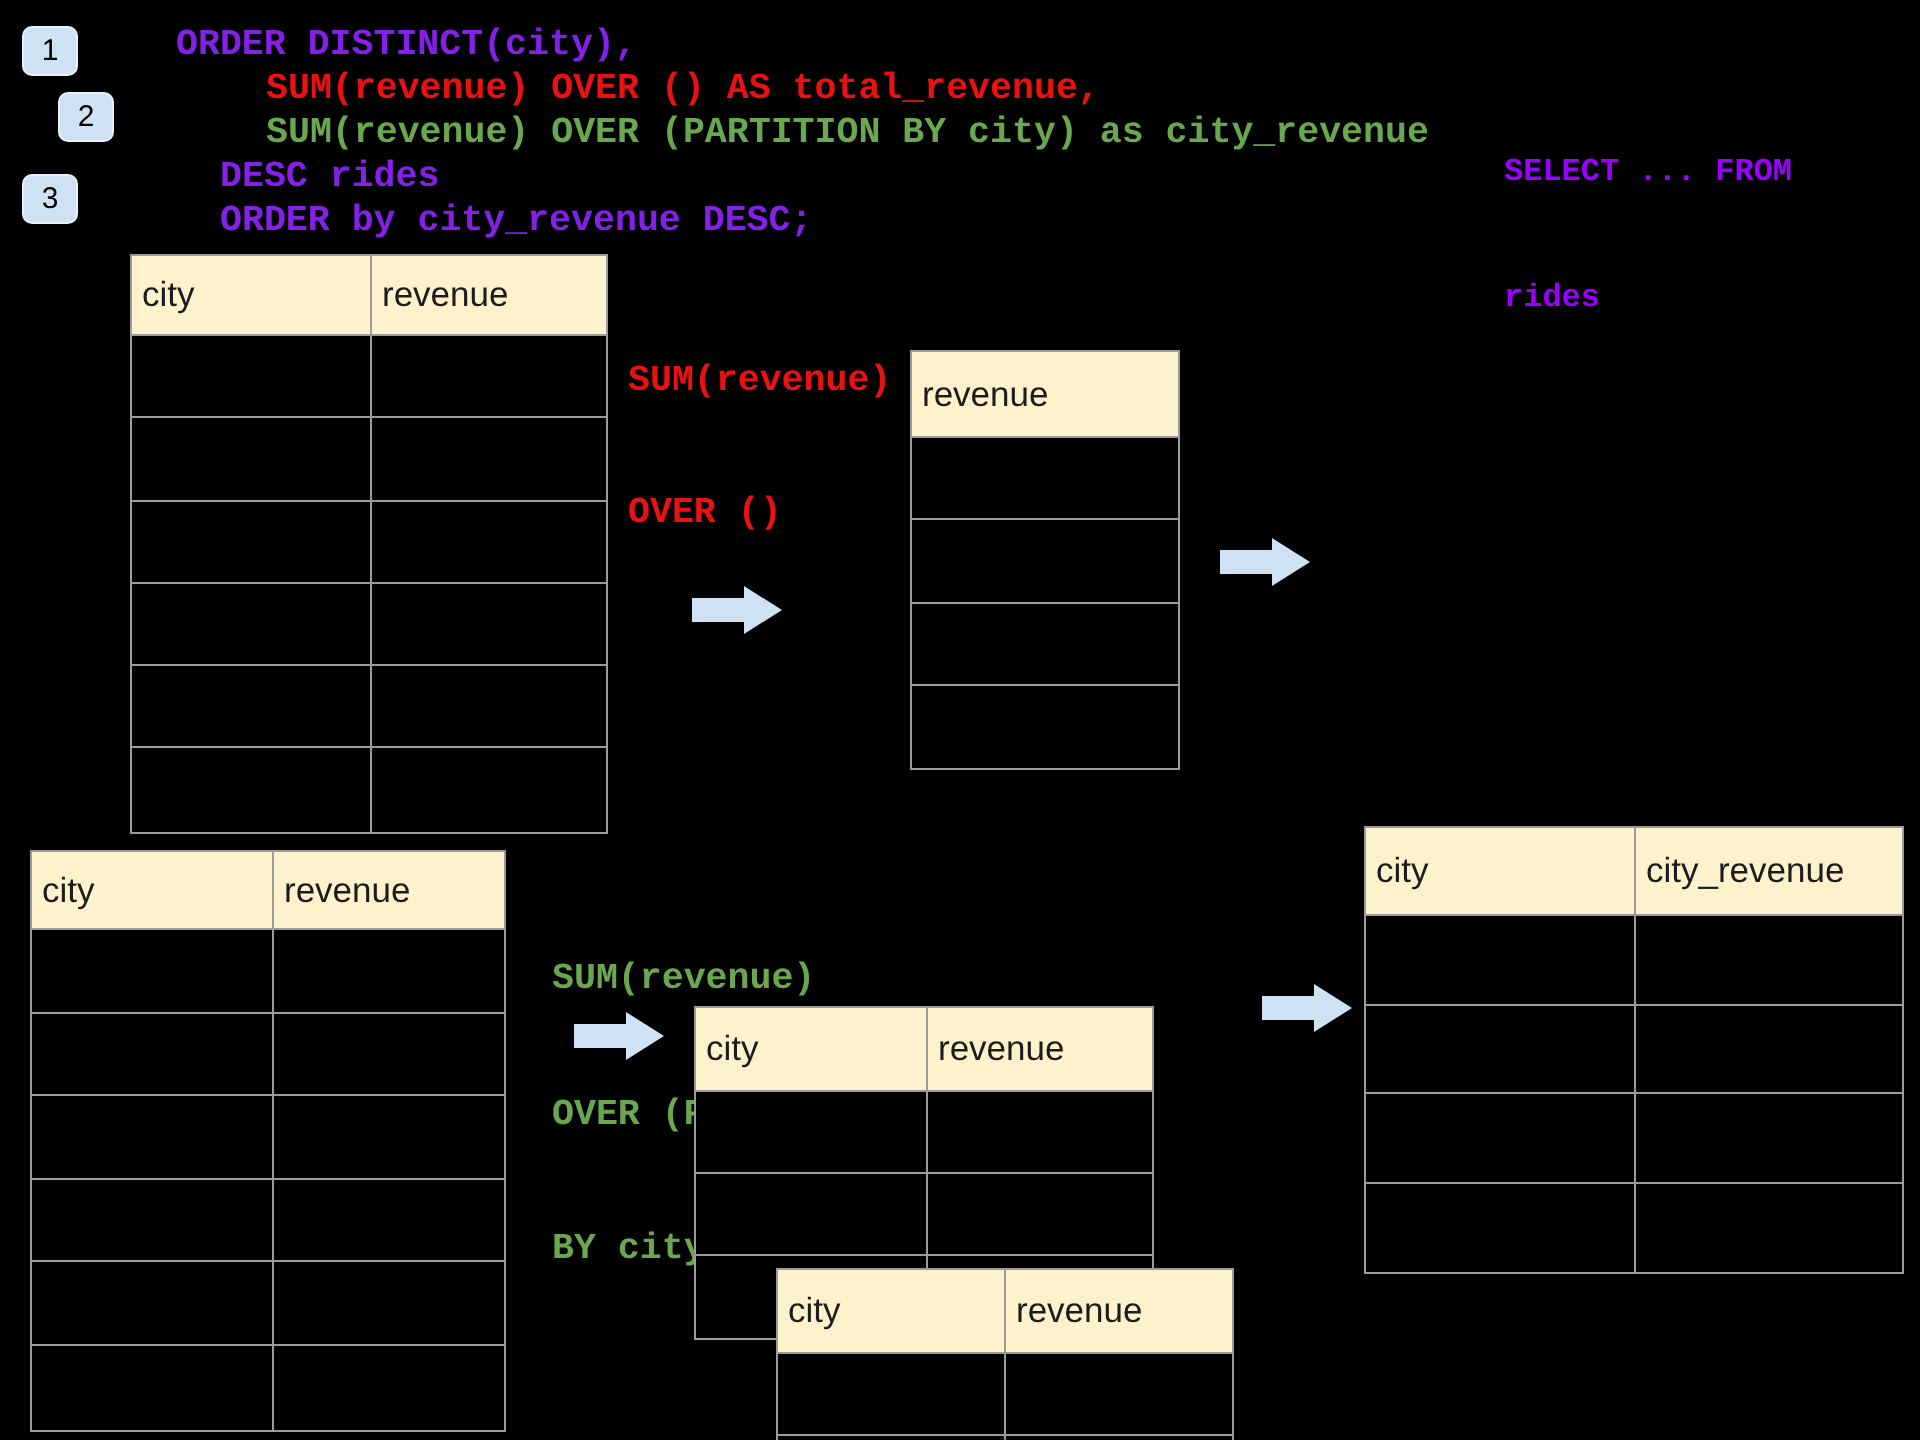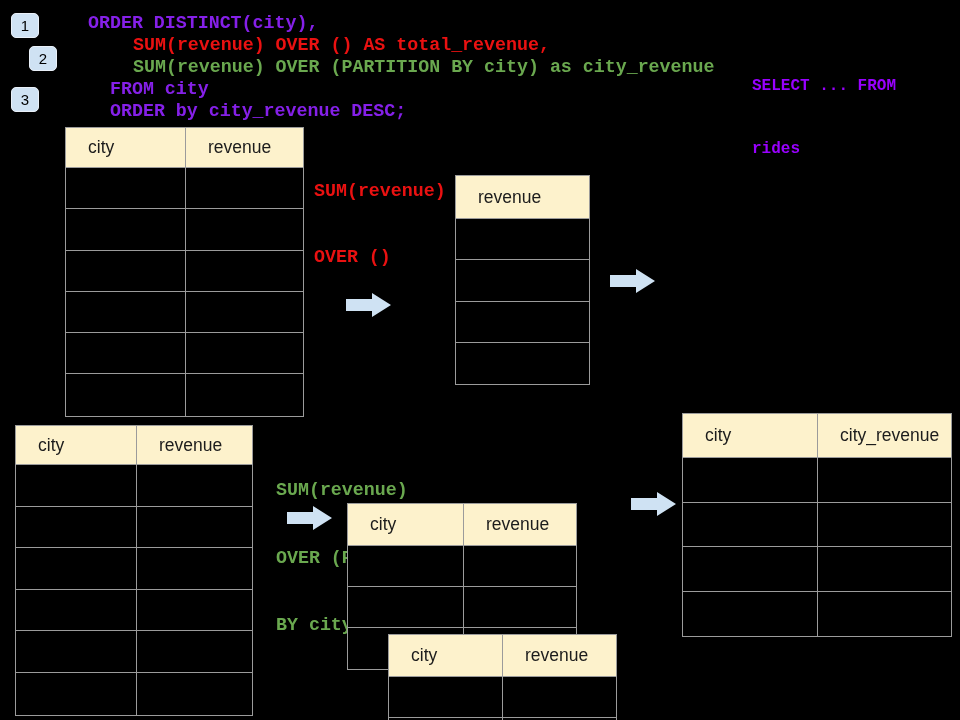--- a/index.html
+++ b/index.html
@@ -17,21 +17,21 @@
   .code{position:absolute;font-family:"Liberation Mono","DejaVu Sans Mono",monospace;
     font-weight:700;font-size:18.3px;line-height:22px;white-space:pre;letter-spacing:0;}
   .purple{color:var(--code-purple);}
   .red{color:var(--code-red);}
   .green{color:var(--code-green);}
   .note{color:var(--note-purple);font-size:16px;line-height:21px;}
 
   .tbl{position:absolute;background:#000;border:1.5px solid var(--border);box-sizing:border-box;}
   .thr{display:flex;height:var(--hh);background:var(--header-fill);
     border-bottom:1.3px solid var(--border);box-sizing:border-box;}
-  .th{display:flex;align-items:center;padding-left:22px;box-sizing:border-box;
+  .th{display:flex;align-items:center;padding-left:5px;box-sizing:border-box;
     font:400 17.5px "Liberation Sans",sans-serif;color:#1c1c1c;overflow:hidden;}
   .c1{width:var(--c1);border-right:1.3px solid var(--border);box-sizing:border-box;}
   .c2{flex:1;box-sizing:border-box;}
   .full{flex:1;box-sizing:border-box;}
   .tr{display:flex;height:var(--rh);border-bottom:1.3px solid var(--border);box-sizing:border-box;}
   .tr:last-child{border-bottom:none;}
 
   .arrow{position:absolute;width:46px;height:26px;}
   .arrow svg{display:block;}
   .arrow path{fill:var(--arrow-fill);}
@@ -47,21 +47,21 @@
   <div class="badge" style="left:29px;top:46px">
       <span>2</span>
     </div>
   <div class="badge" style="left:11px;top:87px">
       <span>3</span>
     </div>
 
   <div class="code purple" style="left:88px;top:12px">ORDER DISTINCT(city),</div>
   <div class="code red" style="left:133px;top:34px">SUM(revenue) OVER () AS total_revenue,</div>
   <div class="code green" style="left:133px;top:56px">SUM(revenue) OVER (PARTITION BY city) as city_revenue</div>
-  <div class="code purple" style="left:110px;top:78px">FROM city</div>
+  <div class="code purple" style="left:110px;top:78px">DESC rides</div>
   <div class="code note" style="left:752px;top:34px">
     <div>SELECT ... FROM</div>
     <div>rides</div>
   </div>
 
   <div class="code purple" style="left:110px;top:100px">ORDER by city_revenue DESC;</div>
 
   <div class="code red" style="left:314px;top:136px">
     <div>SUM(revenue)</div>
     <div>OVER ()</div>

